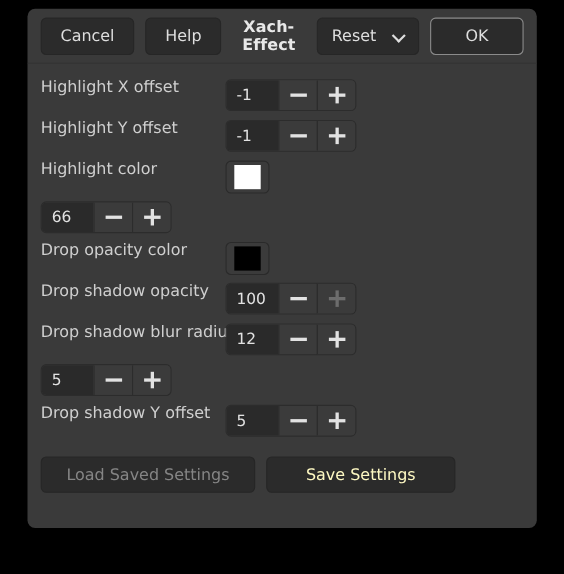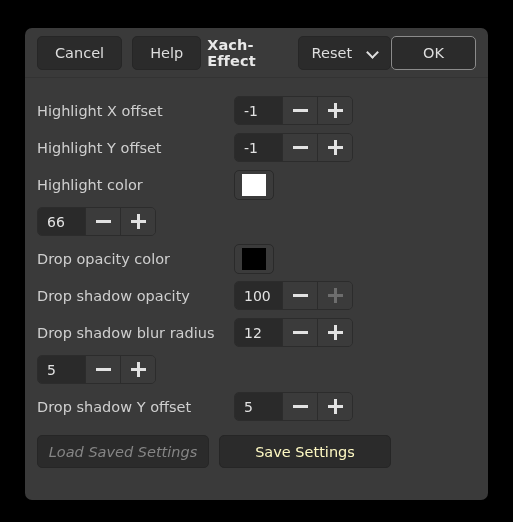--- a/index.html
+++ b/index.html
@@ -8,21 +8,21 @@
     width: 513px;
     height: 522px;
     background: #000000;
     overflow: hidden;
     font-family: "DejaVu Sans", "Liberation Sans", sans-serif;
   }
 
   #dialog {
     position: absolute;
     left: 25px;
-    top: 28px;
+    top: 8px;
     width: 463px;
     height: 472px;
     background: #3a3a3a;
     border-radius: 7px;
     overflow: hidden;
   }
 
   
   .header {
     position: relative;
@@ -51,21 +51,21 @@
     border: 1px solid #8b8b8b;
     padding: 0 31px;
   }
   .hdr-btn.reset {
     padding: 0 11px 0 13px;
     gap: 16px;
   }
 
   .dlg-title {
     flex: 1;
-    text-align: left;
+    text-align: center;
     color: #e8e8e8;
     font-size: 14.5px;
     font-weight: bold;
     letter-spacing: 0.1px;
     padding: 0 6px;
   }
 
   .chev {
     display: inline-block;
     width: 11px;
@@ -82,23 +82,22 @@
     transform: rotate(45deg);
   }
 
   
   .body {
     padding: 14px 12px 0 12px;
   }
 
   .row {
     display: flex;
-    align-items: center;
+    align-items: flex-start;
     height: 37px;
-    gap: 29px;
   }
 
   .row-label {
     color: #cfcfcf;
     font-size: 14.5px;
     width: 168px;
     flex: 0 0 168px;
     white-space: nowrap;
   }
 
@@ -215,21 +214,21 @@
     border: 1px solid #262626;
     border-radius: 5px;
     height: 33px;
     display: flex;
     align-items: center;
     justify-content: center;
     color: #fef9c3;
     font-size: 14.5px;
     cursor: default;
   }
-  .btm-btn.load { width: 172px; color: #858585; font-style: italic; }
+  .btm-btn.load { width: 195px; color: #858585; }
   .btm-btn.save { width: 172px; }
 </style>
 </head>
 <body>
 
 <div id="dialog">
 
   <div class="header">
     <div class="hdr-btn">
       <span>Cancel</span>
@@ -237,21 +236,21 @@
     <div class="hdr-btn" style="margin-left:10px;">
       <span>Help</span>
     </div>
 
     <div class="dlg-title">Xach-Effect</div>
 
     <div class="hdr-btn reset">
       <span>Reset</span>
       <span class="chev"></span>
     </div>
-    <div class="hdr-btn ok" style="">
+    <div class="hdr-btn ok" style="margin-left:10px;">
       <span>OK</span>
     </div>
   </div>
 
   <div class="body">
     <div id="rows">
         <div class="row">
           <div class="row-label">Highlight X offset</div>
           <div class="spin">
             <div class="spin-entry">-1</div>

